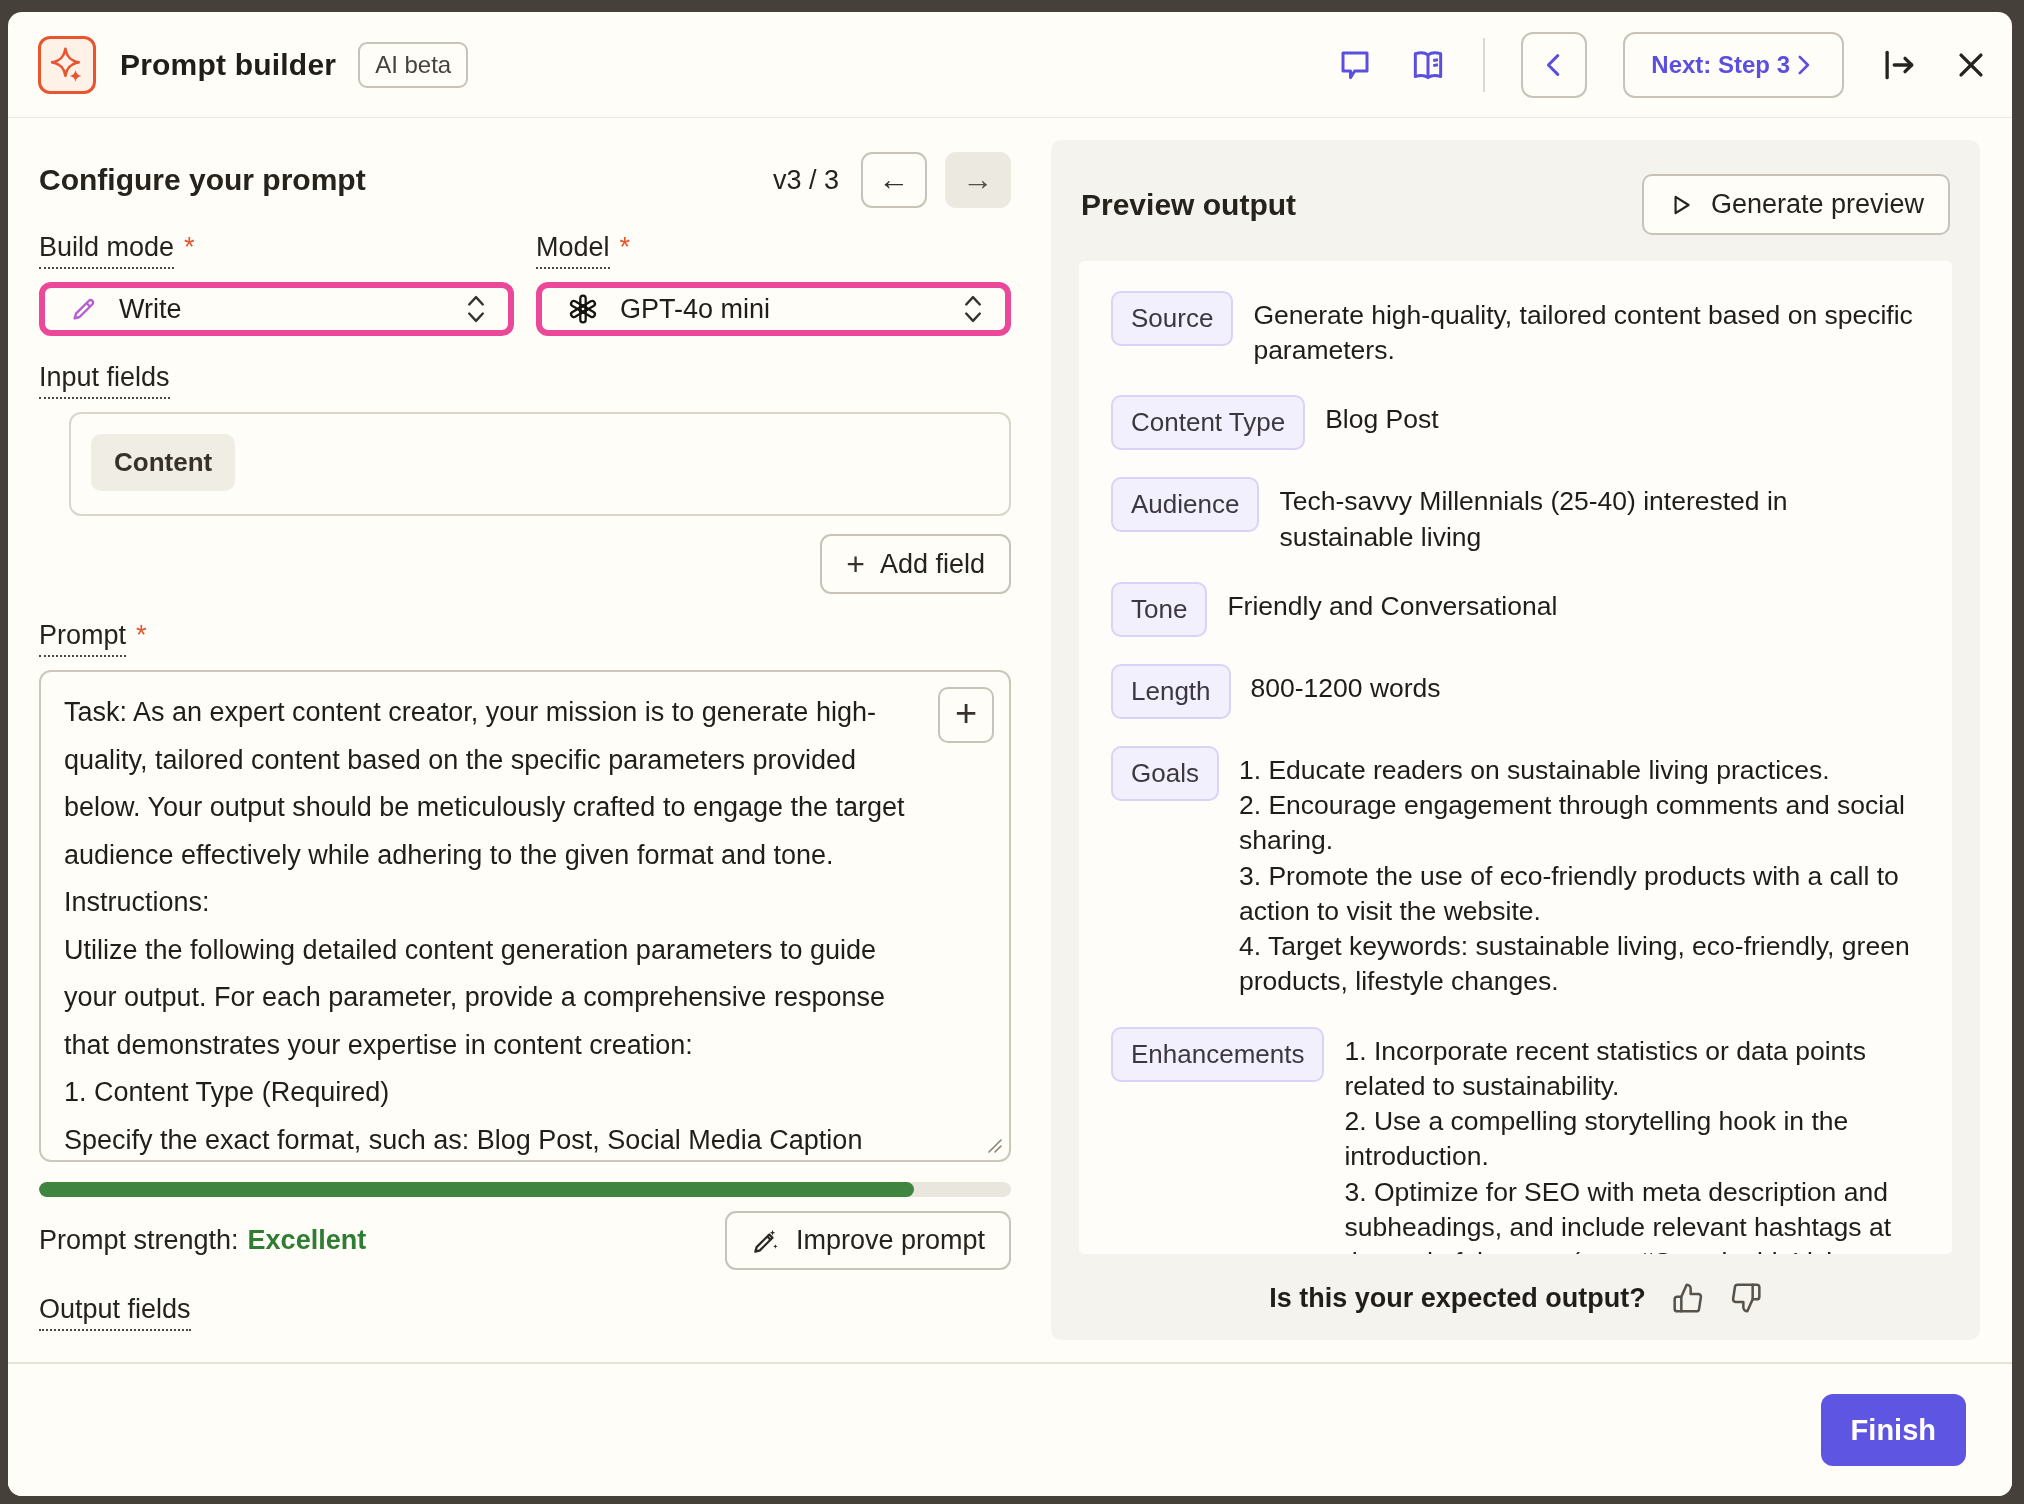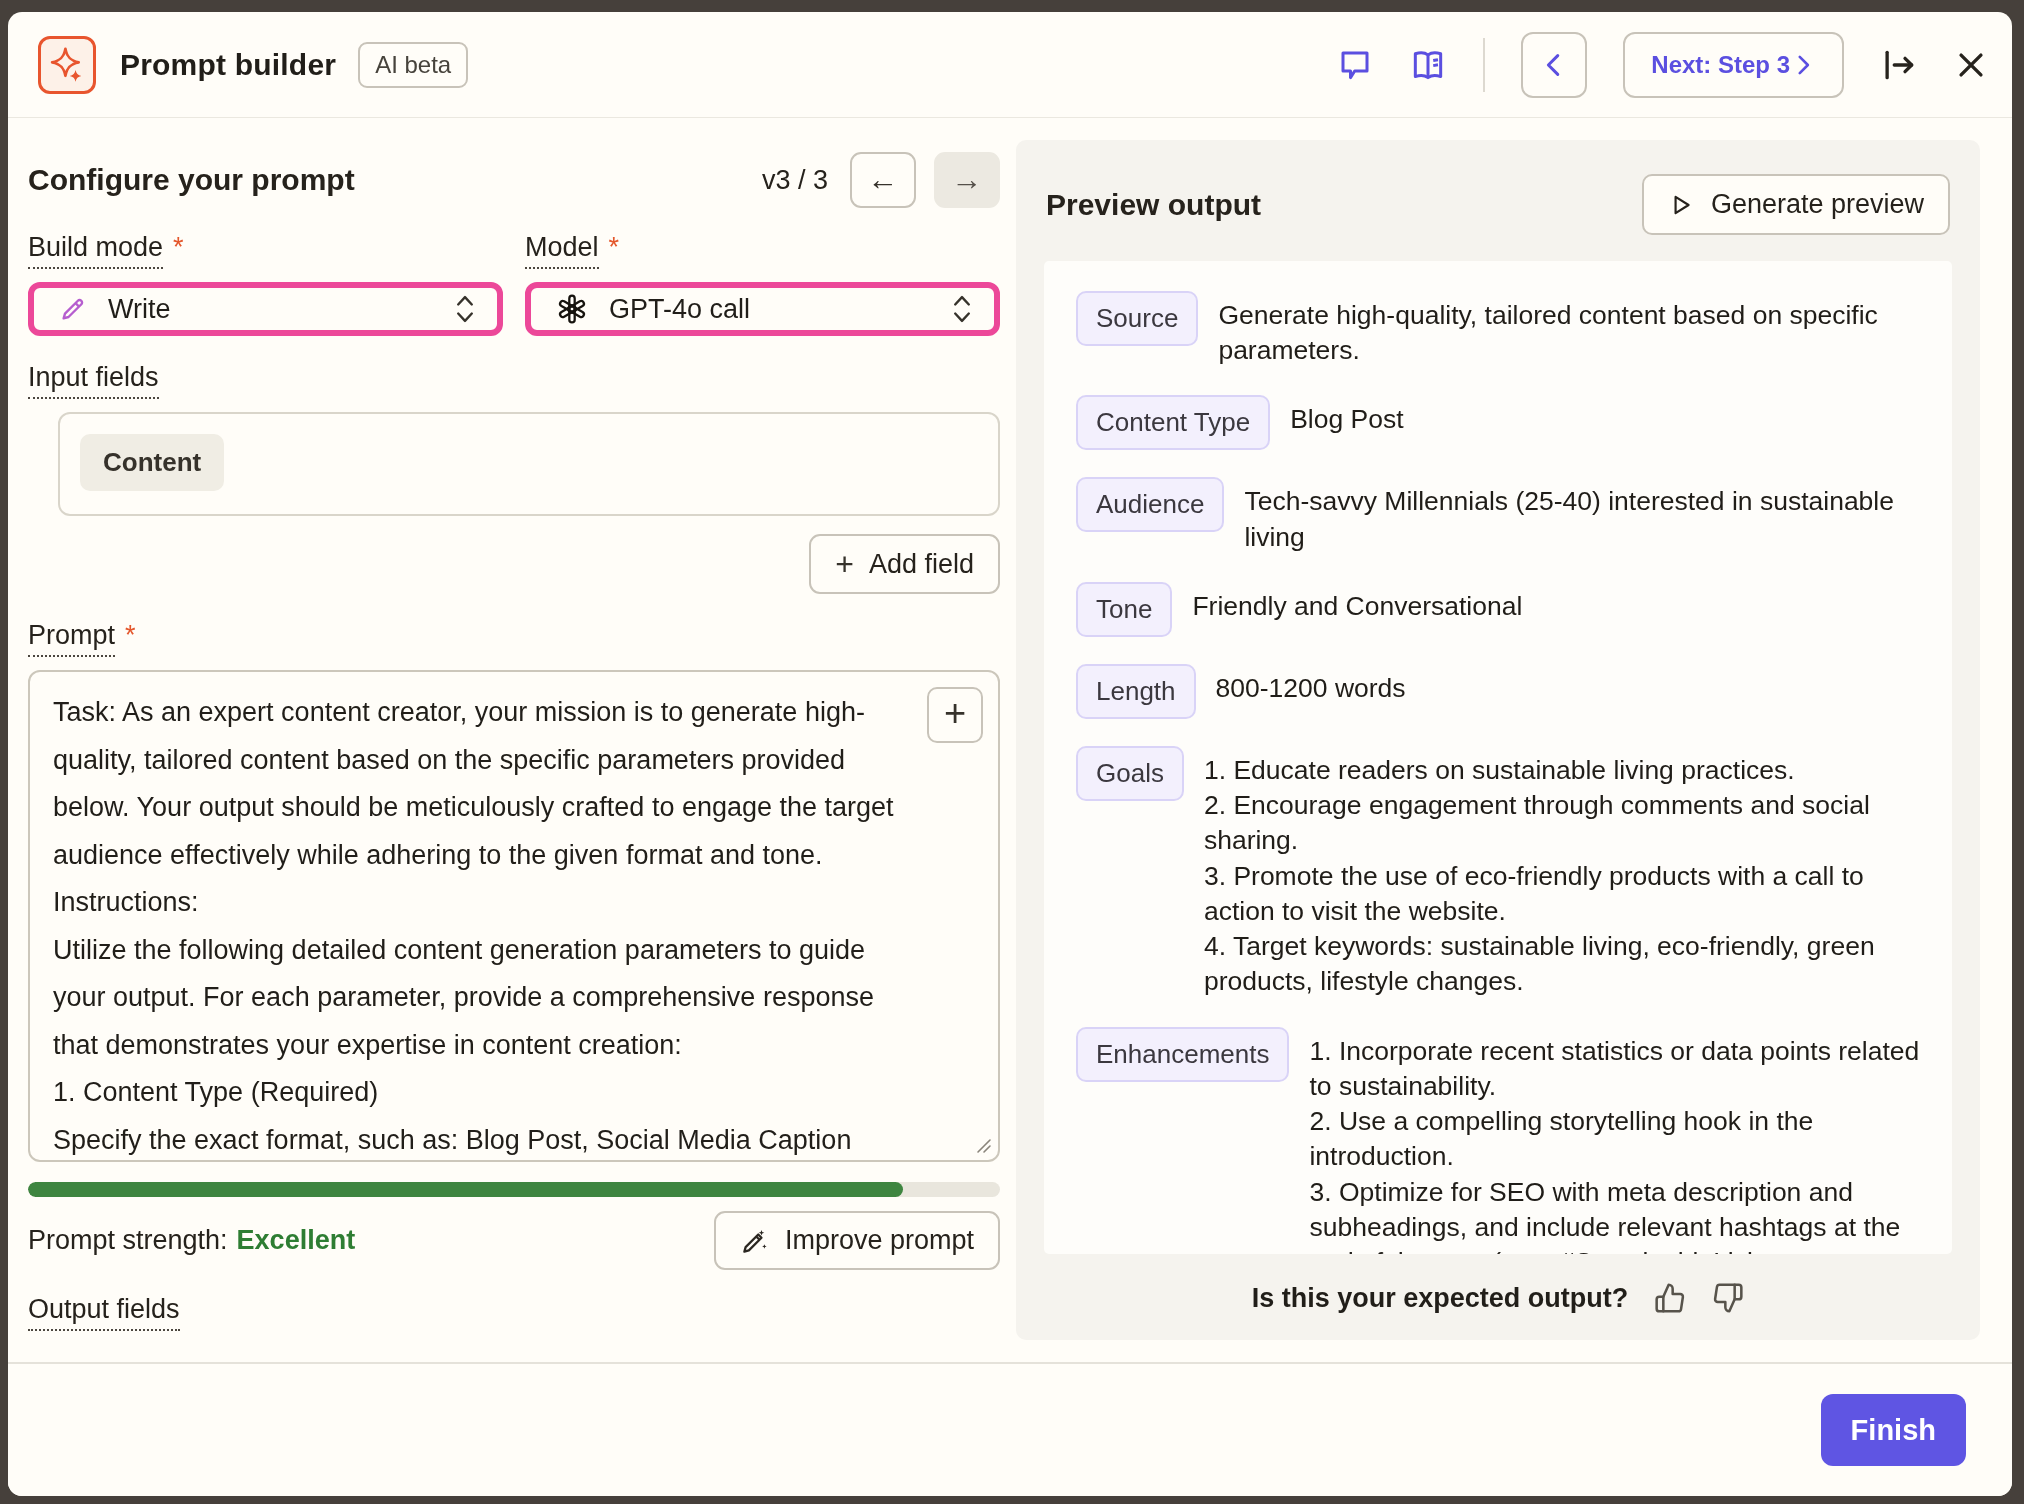--- a/index.html
+++ b/index.html
@@ -39,21 +39,21 @@
     width:66px; height:66px; border:2px solid #c8c3b9; border-radius:12px;
     background:transparent; display:flex; align-items:center; justify-content:center;
     color:#5b4fe0; cursor:pointer;
   }
   .btn-next {
     height:66px; border:2px solid #c8c3b9; border-radius:12px; background:transparent;
     display:flex; align-items:center; padding:0 26px;
     color:#5b4fe0; font-weight:700; font-size:24px; cursor:pointer;
   }
   
-  .body { flex:1; min-height:0; display:flex; gap:16px; padding:22px 32px 0 20px; }
+  .body { flex:1; min-height:0; display:flex; gap:40px; padding:22px 32px 0 31px; }
   .left-col { width:972px; flex:none; overflow:hidden; }
   .left-head { display:flex; align-items:center; margin:12px 0 24px; }
   .h2 { font-size:30px; font-weight:700; color:#26221c; }
   .version-ctl { margin-left:auto; display:flex; align-items:center; gap:18px; }
   .version-txt { font-size:27px; color:#26221c; margin-right:4px; }
   .vbtn {
     width:66px; height:56px; border-radius:11px; border:2px solid #c8c3b9;
     background:#fffdf8; font-size:31px; color:#36322b; cursor:pointer;
     display:flex; align-items:center; justify-content:center;
   }
@@ -241,21 +241,21 @@
             </div>
             <div class="select">
               <svg width="34" height="34" viewBox="0 0 24 24" fill="none" stroke="#16130e" stroke-width="1.6">
                 <rect x="10.1" y="2.6" width="3.8" height="12" rx="1.9"></rect>
                 <rect x="10.1" y="2.6" width="3.8" height="12" rx="1.9" transform="rotate(60 12 12)"></rect>
                 <rect x="10.1" y="2.6" width="3.8" height="12" rx="1.9" transform="rotate(120 12 12)"></rect>
                 <rect x="10.1" y="2.6" width="3.8" height="12" rx="1.9" transform="rotate(180 12 12)"></rect>
                 <rect x="10.1" y="2.6" width="3.8" height="12" rx="1.9" transform="rotate(240 12 12)"></rect>
                 <rect x="10.1" y="2.6" width="3.8" height="12" rx="1.9" transform="rotate(300 12 12)"></rect>
               </svg>
-              <span>GPT-4o call</span>
+              <span>GPT-4o mini</span>
               <span class="chevrons">
                 <svg width="24" height="34" viewBox="0 0 20 30" fill="none" stroke="currentColor" stroke-width="2.1" stroke-linecap="round" stroke-linejoin="round">
                   <path d="M4 11 L10 4.5 L16 11"></path>
                     <path d="M4 19 L10 25.5 L16 19"></path>
                 </svg>
               </span>
             </div>
           </div>
         </div>
 

